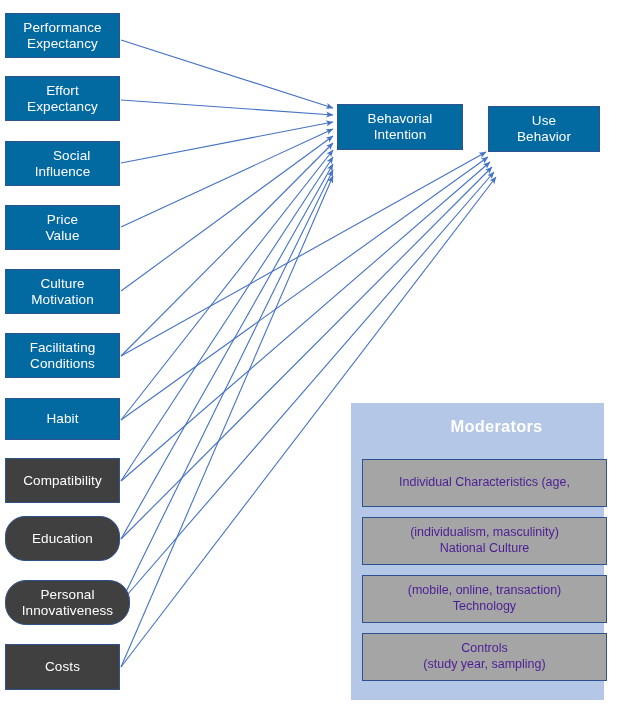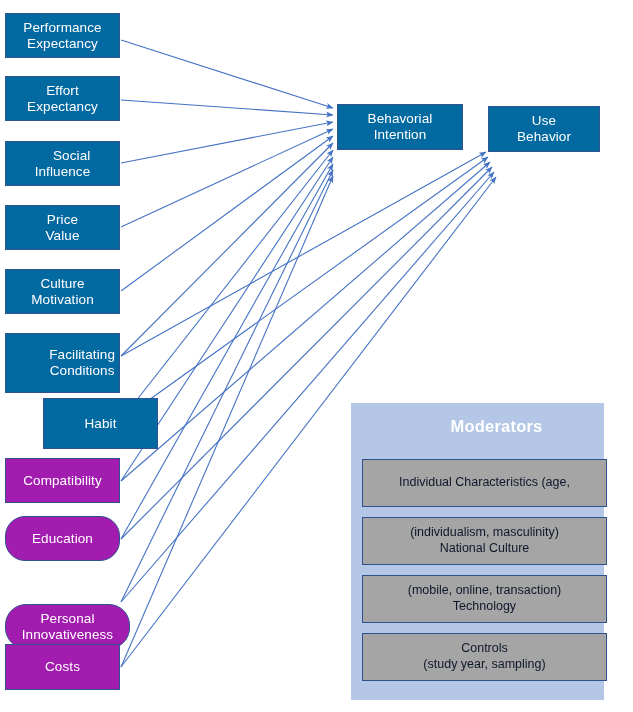--- a/index.html
+++ b/index.html
@@ -23,21 +23,21 @@
     letter-spacing:.1px;
   }
   .node .cap{display:block;padding:0 4px;}
 
   .node.blue{
     background:#0369a1;
     border:1px solid #2F528F;
     font-size:13.5px;
   }
   .node.gray{
-    background:#a21caf;
+    background:#404040;
     border:1px solid #2F528F;
     font-size:13.5px;
   }
 
   
   #moderators-panel{
     position:absolute;
     left:351px;top:403px;width:253px;height:297px;
     background:#B4C7E7;
     box-sizing:border-box;
@@ -48,21 +48,21 @@
     font-size:16.5px;font-weight:bold;
     letter-spacing:.2px;
     margin-left:19px;
   }
   .mod-item{
     position:absolute;
     left:11px;width:245px;
     box-sizing:border-box;
     background:#A5A5A5;
     border:1px solid #2F528F;
-    color:#0f172a;
+    color:#4c1d95;
     display:flex;align-items:center;justify-content:center;
     text-align:center;
     font-size:12.5px;
     line-height:1.25;
   }
   .mod-item .cap{display:block;padding:0 5px;}
 </style>
 </head>
 <body>
 
@@ -119,42 +119,42 @@
           <span class="cap">Price</span>
           <span class="cap">Value</span>
         </div>
       </div>
       <div class="node blue" style="left: 5px; top: 269px; width: 115px; height: 45px;">
         <div>
           <span class="cap">Culture</span>
           <span class="cap">Motivation</span>
         </div>
       </div>
-      <div class="node blue" style="left: 5px; top: 333px; width: 115px; height: 60px; justify-content: flex-end;">
+      <div class="node blue" style="left: 5px; top: 333px; width: 115px; height: 45px;">
         <div>
           <span class="cap">Facilitating</span>
           <span class="cap">Conditions</span>
         </div>
       </div>
-      <div class="node blue" style="left: 5px; top: 398px; width: 115px; height: 51px; margin-left: 38px;">
+      <div class="node blue" style="left: 5px; top: 398px; width: 115px; height: 42px;">
         <div>
           <span class="cap">Habit</span>
         </div>
       </div>
       <div class="node gray" style="left: 5px; top: 458px; width: 115px; height: 45px;">
         <div>
           <span class="cap">Compatibility</span>
         </div>
       </div>
       <div class="node gray" style="left: 5px; top: 516px; width: 115px; height: 45px; border-radius: 20px;">
         <div>
           <span class="cap">Education</span>
         </div>
       </div>
-      <div class="node gray" style="left: 5px; top: 604px; width: 125px; height: 45px; border-radius: 21px;">
+      <div class="node gray" style="left: 5px; top: 580px; width: 125px; height: 45px; border-radius: 21px;">
         <div>
           <span class="cap">Personal</span>
           <span class="cap">Innovativeness</span>
         </div>
       </div>
       <div class="node gray" style="left: 5px; top: 644px; width: 115px; height: 46px;">
         <div>
           <span class="cap">Costs</span>
         </div>
       </div>

